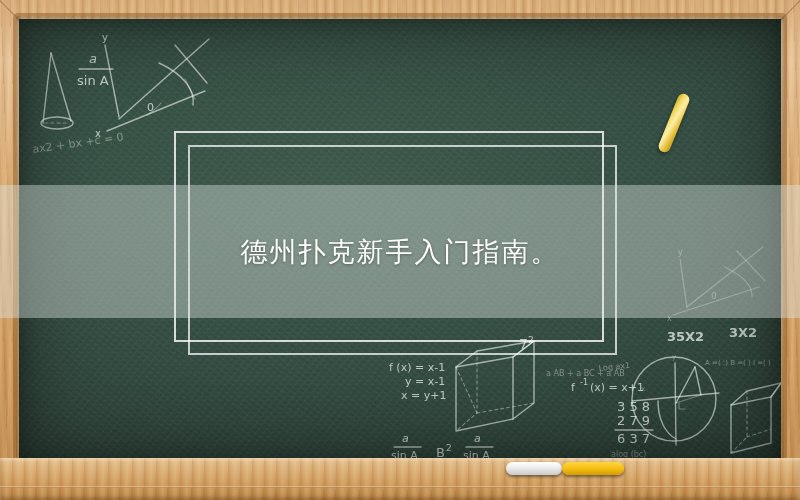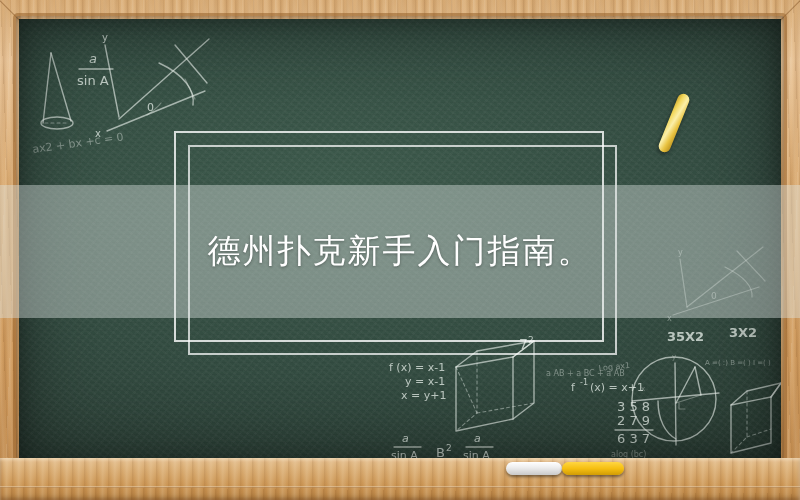--- a/index.html
+++ b/index.html
@@ -99,21 +99,21 @@
 
   
   .band{
     position:absolute;left:0;right:0;top:185px;height:133px;
     background:rgba(222,228,226,.42);
   }
   .title{
     position:absolute;left:0;right:0;top:185px;height:133px;
     display:flex;align-items:center;justify-content:center;
     color:#ffffff;
-    font-size:33px;
+    font-size:27px;
     letter-spacing:2px;
     font-weight:400;
     text-shadow:0 1px 3px rgba(0,0,0,.35);
     white-space:nowrap;
   }
 
   
   .chalk-stick{
     position:absolute;left:668px;top:92px;width:12px;height:62px;
     border-radius:6px;

